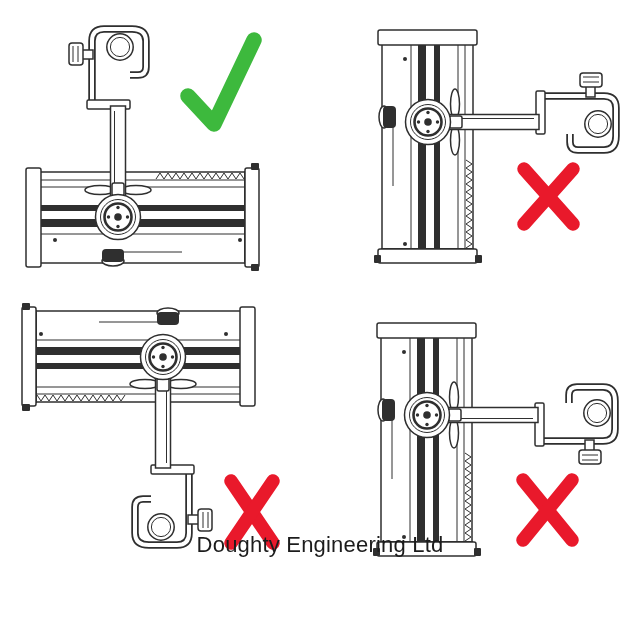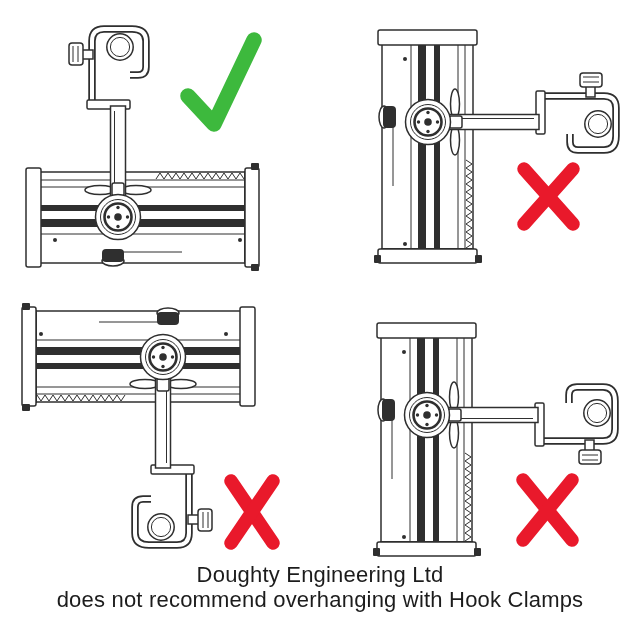--- a/index.html
+++ b/index.html
@@ -23,21 +23,21 @@
   
   .o{fill:#fff;stroke:var(--line-art);stroke-width:1.5;}
   .s{fill:none;stroke:var(--line-art);}
   .s1{fill:none;stroke:var(--line-art);stroke-width:1;}
   .f{fill:var(--line-art);stroke:none;}
   .tube{fill:none;stroke:var(--line-art);stroke-width:7.5;stroke-linejoin:round;}
   .tubecore{fill:none;stroke:#fff;stroke-width:4;stroke-linejoin:round;}
   .mark-check{fill:none;stroke:var(--approve-green);stroke-width:15.5;stroke-linecap:round;stroke-linejoin:round;}
   .mark-x{stroke:var(--reject-red);stroke-width:13.5;stroke-linecap:round;}
   .caption{
-    position:absolute;left:0;top:562px;width:640px;
+    position:absolute;left:0;top:532px;width:640px;
     text-align:center;color:var(--text-color);
     font-size:22px;line-height:25px;letter-spacing:0.2px;
   }
 </style>
 </head>
 <body>
 
 <div class="stage">
 
   <svg class="defs-holder" aria-hidden="true">
@@ -125,16 +125,15 @@
     <use href="#hook-clamp" transform="translate(427,415) rotate(90) scale(-1,1)"></use>
     <use href="#fixture-hub" transform="translate(427,415) rotate(90)"></use>
     <g>
       <line class="mark-x" x1="523" y1="480" x2="572" y2="540"></line>
       <line class="mark-x" x1="572" y1="480" x2="523" y2="540"></line>
     </g>
   </svg>
 
   <div class="caption">
     <div>Doughty Engineering Ltd</div>
-    <div>does not recommend overhanging with Hook Clamps</div>
   </div>
 
 </div>
 
 </body></html>

